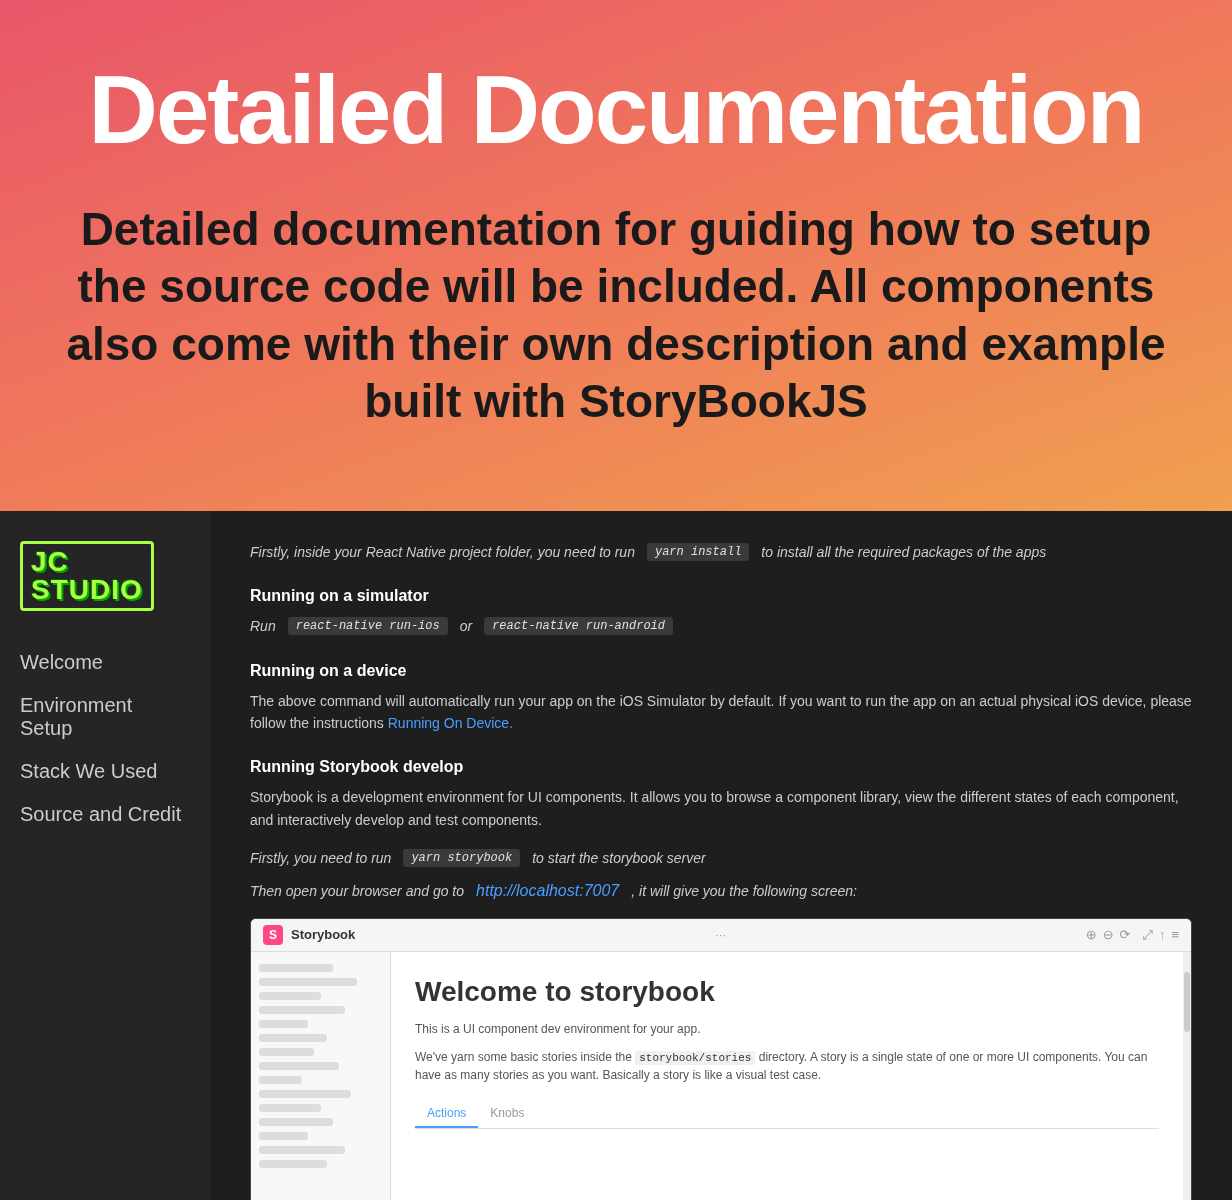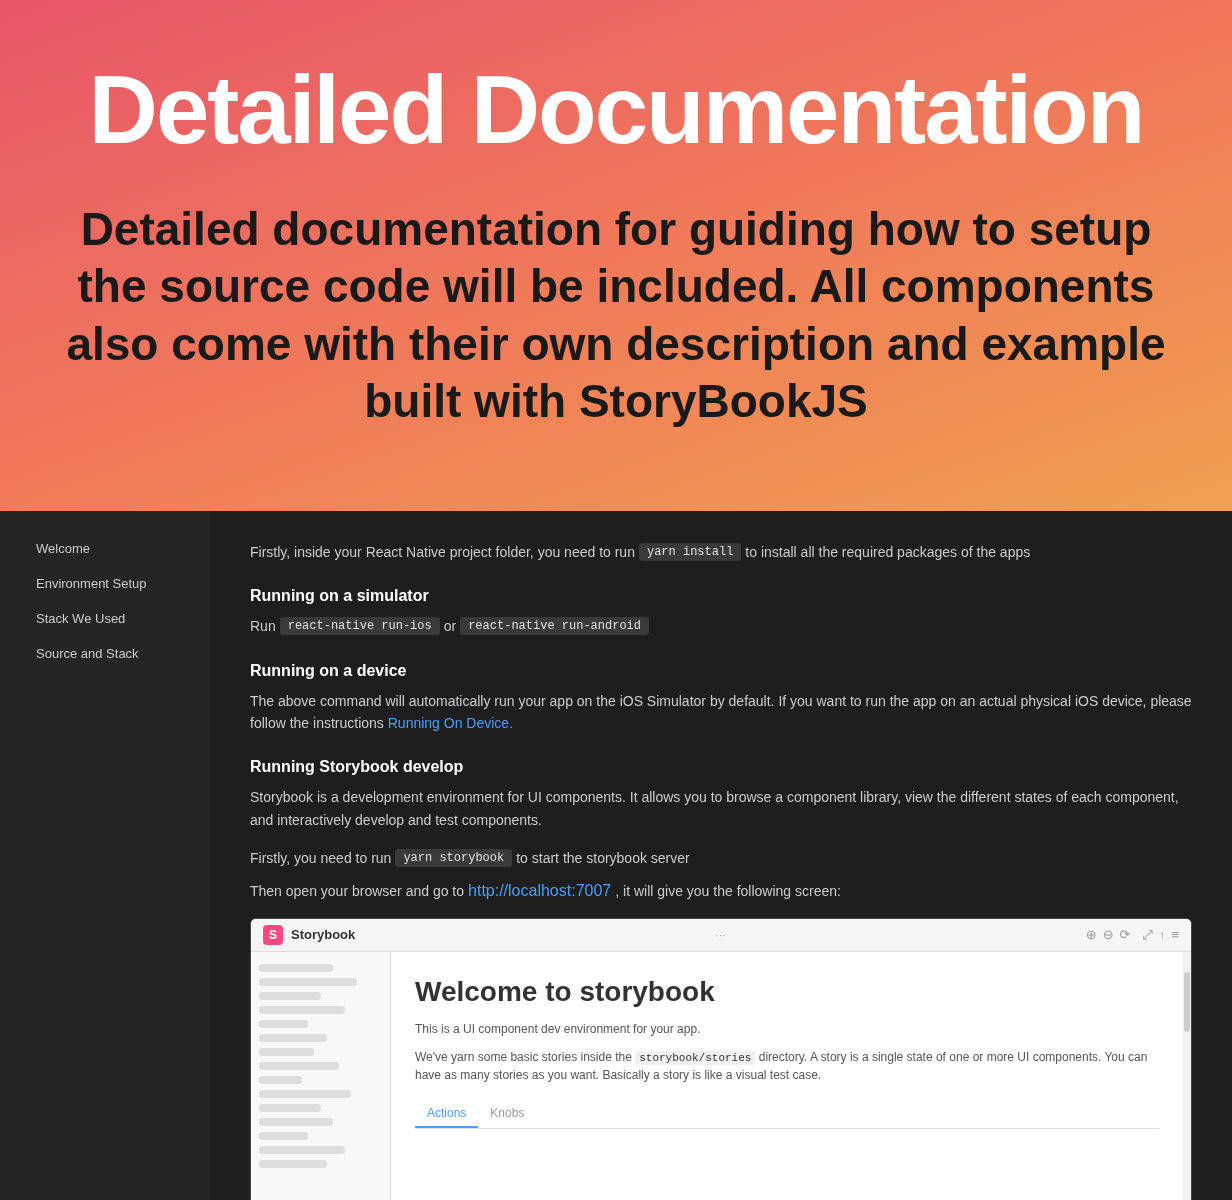--- a/index.html
+++ b/index.html
@@ -61,23 +61,23 @@
       border: 3px solid #aaff44;
       border-radius: 4px;
       padding: 4px 8px;
       display: inline-block;
     }
     .nav-items {
       display: flex;
       flex-direction: column;
     }
     .nav-item {
-      padding: 10px 36px;
+      padding: 10px 20px;
       color: #cccccc;
-      font-size: 13px;
+      font-size: 20px;
       cursor: pointer;
       transition: background 0.2s;
     }
     .nav-item.active {
       background: #f07058;
       color: white;
     }
 
     
     .main-content {
@@ -115,23 +115,24 @@
       font-family: 'Courier New', monospace;
       font-size: 12px;
       padding: 2px 8px;
       border-radius: 3px;
       display: inline-block;
     }
 
     .code-line {
       display: flex;
       align-items: center;
-      gap: 4px;
+      gap: 12px;
       margin-bottom: 10px;
       flex-wrap: wrap;
+      font-style: italic;
     }
 
     .link-text {
       color: #4a9eff;
       text-decoration: none;
     }
 
     .storybook-preview {
       border: 1px solid #444;
       border-radius: 6px;
@@ -278,25 +279,33 @@
 <body>
 
 <div class="hero">
   <h1 class="hero-title">Detailed Documentation</h1>
   <p class="hero-subtitle">Detailed documentation for guiding how to setup the source code will be included. All components also come with their own description and example built with StoryBookJS</p>
 </div>
 
 <div class="doc-section">
 
   <aside class="sidebar">
+    <div class="sidebar-logo">
+      <div class="sidebar-border">
+        <div class="logo-text">
+          <span class="jc">JC</span>
+          <span class="studio">STUDIO</span>
+        </div>
+      </div>
+    </div>
     <nav class="nav-items">
       <div class="nav-item">Welcome</div>
       <div class="nav-item">Environment Setup</div>
       <div class="nav-item">Stack We Used</div>
-      <div class="nav-item">Source and Stack</div>
+      <div class="nav-item">Source and Credit</div>
     </nav>
   </aside>
 
   <main class="main-content">
 
     <div class="code-line">
       <span class="doc-paragraph" style="margin:0;">Firstly, inside your React Native project folder, you need to run</span>
       <span class="inline-code">yarn install</span>
       <span class="doc-paragraph" style="margin:0;">to install all the required packages of the apps</span>
     </div>

